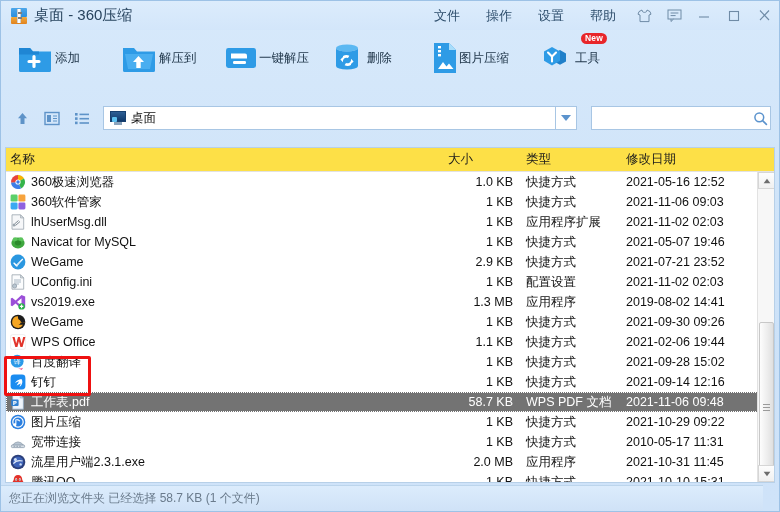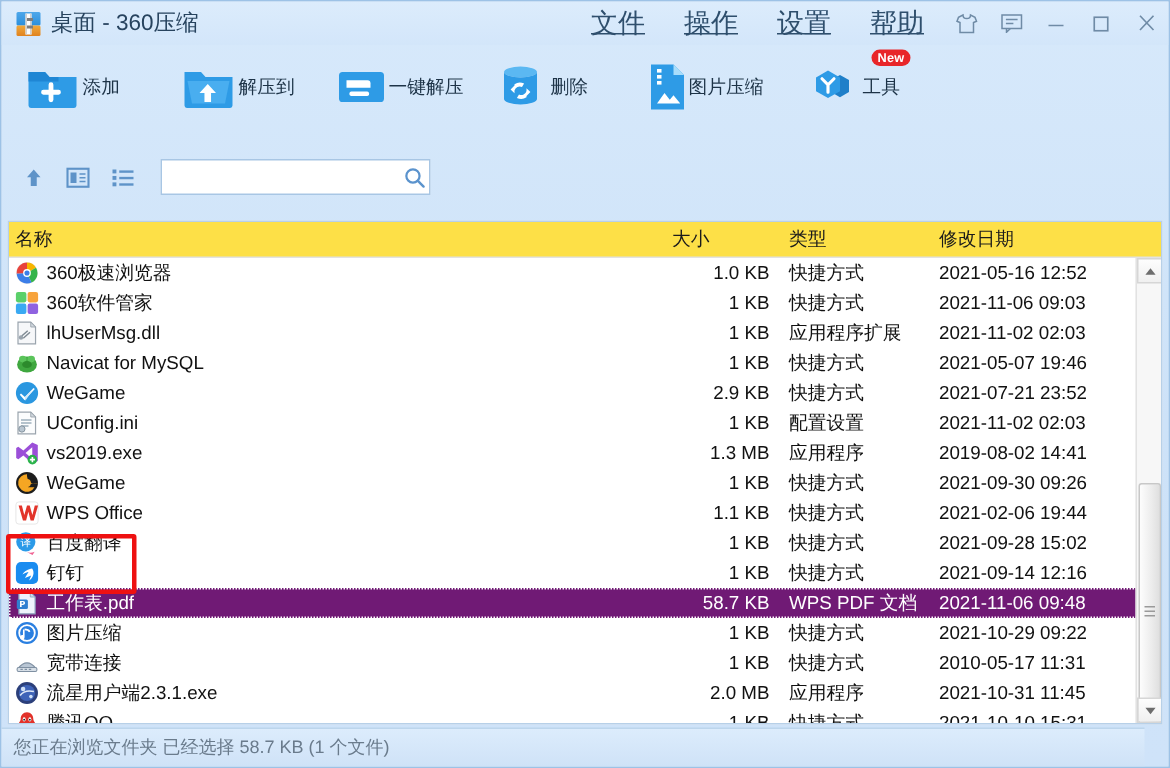--- a/index.html
+++ b/index.html
@@ -57,27 +57,26 @@
     font-size: 15px;
     color: #27435e;
     white-space: nowrap;
   }
   .titlebar-right {
     position: absolute;
     right: 0; top: 0; height: 29px;
     display: flex; align-items: center;
   }
   .menu-item {
-    font-size: 18px;
+    font-size: 13px;
     color: #2f4f6d;
     padding: 0 13px;
     line-height: 29px;
     cursor: default;
     white-space: nowrap;
-    text-decoration: underline;
   }
   .tb-icon {
     width: 30px; height: 29px;
     display: flex; align-items: center; justify-content: center;
     color: #6f8ba6;
   }
   .tb-icon svg { display:block; }
 
   
   .toolbar {
@@ -223,21 +222,21 @@
   }
   .row {
     height: 20px;
     display: flex;
     align-items: center;
     font-size: 12.5px;
     color: #111;
     white-space: nowrap;
   }
   .row.selected {
-    background: #701a75;
+    background: #737373;
     color: #fff;
     outline: 1px dotted #ffffff;
     outline-offset: -1px;
   }
   .cell-name {
     width: 436px;
     display:flex; align-items:center; gap:5px;
     padding-left: 4px;
     overflow: hidden;
   }
@@ -429,20 +428,32 @@
       <svg width="16" height="15" viewBox="0 0 16 15">
         <rect x="1" y="2" width="2.6" height="2.6" fill="#5e93c8"></rect>
           <rect x="5.5" y="2.6" width="9.5" height="1.6" fill="#5e93c8"></rect>
         <rect x="1" y="6.3" width="2.6" height="2.6" fill="#5e93c8"></rect>
           <rect x="5.5" y="6.9" width="9.5" height="1.6" fill="#5e93c8"></rect>
         <rect x="1" y="10.6" width="2.6" height="2.6" fill="#5e93c8"></rect>
           <rect x="5.5" y="11.2" width="9.5" height="1.6" fill="#5e93c8"></rect>
       </svg>
     </div>
 
+    <div class="addr-wrap">
+      <div class="addr-box">
+        <div class="addr-icon">
+          <div class="scr"></div>
+            <div class="stand"></div>
+        </div>
+        <span class="addr-text">桌面</span>
+      </div>
+      <div class="addr-drop">
+        <span class="caret-down"></span>
+      </div>
+    </div>
 
     <div class="search-box">
       <input class="search-input" type="text" value="" placeholder="" style="">
       <span class="search-ico">
         <svg width="15" height="15" viewBox="0 0 15 15">
             <circle cx="6.3" cy="6.3" r="4.4" fill="none" stroke="#5b93cd" stroke-width="1.5"></circle>
             <path d="M9.6 9.6 L13.4 13.4" stroke="#5b93cd" stroke-width="1.6" stroke-linecap="round"></path>
           </svg>
       </span>
     </div>

